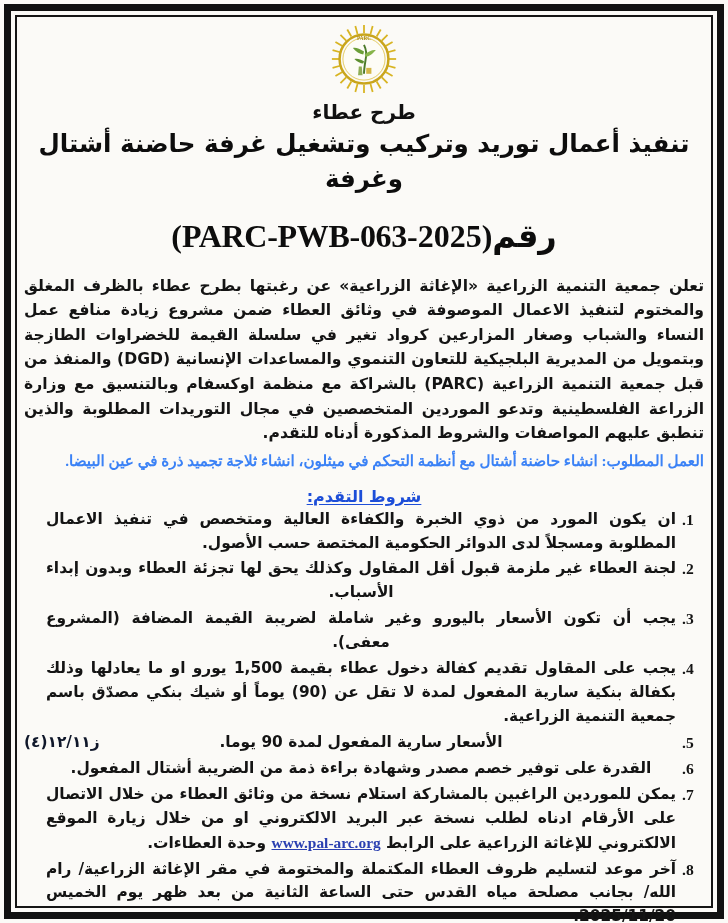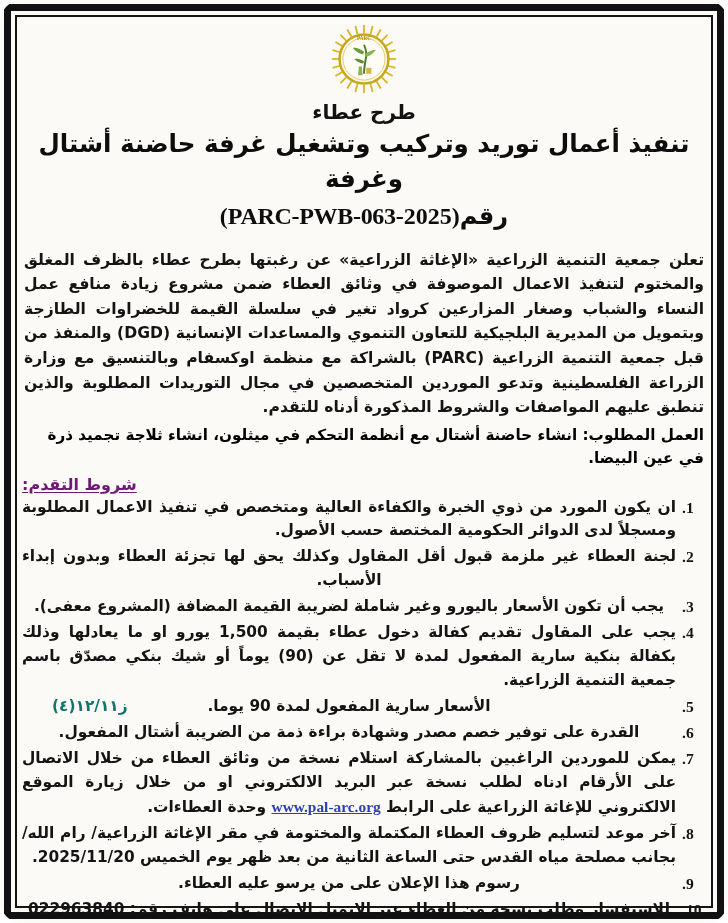--- a/index.html
+++ b/index.html
@@ -11,21 +11,20 @@
   body {
     font-family: "DejaVu Sans", "Liberation Sans", sans-serif;
   }
   .page {
     position: relative;
     width: 728px;
     height: 923px;
     box-sizing: border-box;
     background: #fbfaf7;
     overflow: hidden;
-    border-radius: 22px;
   }
   
   .frame-outer {
     position: absolute;
     left: 4px;
     top: 4px;
     right: 4px;
     bottom: 4px;
     border: 7px solid #111111;
     box-sizing: border-box;
@@ -80,24 +79,24 @@
   }
   .headline {
     font-weight: bold;
     font-size: 24.5px;
     color: #0d0d0d;
     line-height: 1.42;
     padding: 0 6px;
   }
   .tender-no {
     font-weight: bold;
-    font-size: 24px;
+    font-size: 32px;
     color: #0d0d0d;
     line-height: 1.5;
-    margin-top: 1px;
+    margin-top: 15px;
     direction: rtl;
   }
   .tender-no .latin {
     font-family: "Liberation Serif", "DejaVu Serif", serif;
     font-weight: bold;
     letter-spacing: -0.3px;
   }
 
   
   .body-block {
@@ -112,32 +111,33 @@
     padding: 0 2px;
   }
   .body-block p {
     margin: 8px 0 1px 0;
   }
   .scope-line {
     direction: rtl;
     text-align: right;
     font-size: 15.2px;
     font-weight: bold;
-    color: #000000;
+    color: #3b82f6;
     line-height: 1.5;
     margin-top: 3px;
     padding: 0 2px;
+    font-family: Liberation Serif, serif;
   }
   .conditions-head {
     direction: rtl;
-    text-align: left;
+    text-align: center;
     font-size: 16px;
     font-weight: bold;
-    color: #701a75;
-    margin-top: 5px;
+    color: #1d4ed8;
+    margin-top: 14px;
     margin-bottom: 2px;
   }
   .conditions-head span {
     text-decoration: underline;
     text-underline-offset: 2px;
   }
 
   
   .terms {
     direction: rtl;
@@ -163,41 +163,41 @@
     padding-left: 6px;
     font-family: "Liberation Serif", "DejaVu Serif", serif;
     font-weight: bold;
     font-size: 15.6px;
     box-sizing: border-box;
   }
   .terms .txt {
     flex: 1 1 auto;
     text-align: justify;
     text-align-last: right;
+    margin-left: 24px;
   }
   .terms li.center-last .txt {
     text-align-last: center;
   }
   .link {
     color: #2a3fb0;
     font-family: "Liberation Serif", "DejaVu Serif", serif;
     font-weight: bold;
     direction: ltr;
     unicode-bidi: embed;
   }
   .stamp {
     position: absolute;
     left: 2px;
     top: 0;
     direction: rtl;
     font-size: 15.4px;
     font-weight: bold;
-    color: #0f766e;
+    color: #0f172a;
     white-space: nowrap;
-    margin-left: 28px;
   }
 </style>
 </head>
 <body>
 
 <div class="page">
   <div class="frame-outer"></div>
   <div class="frame-inner"></div>
 
   <div class="content">

